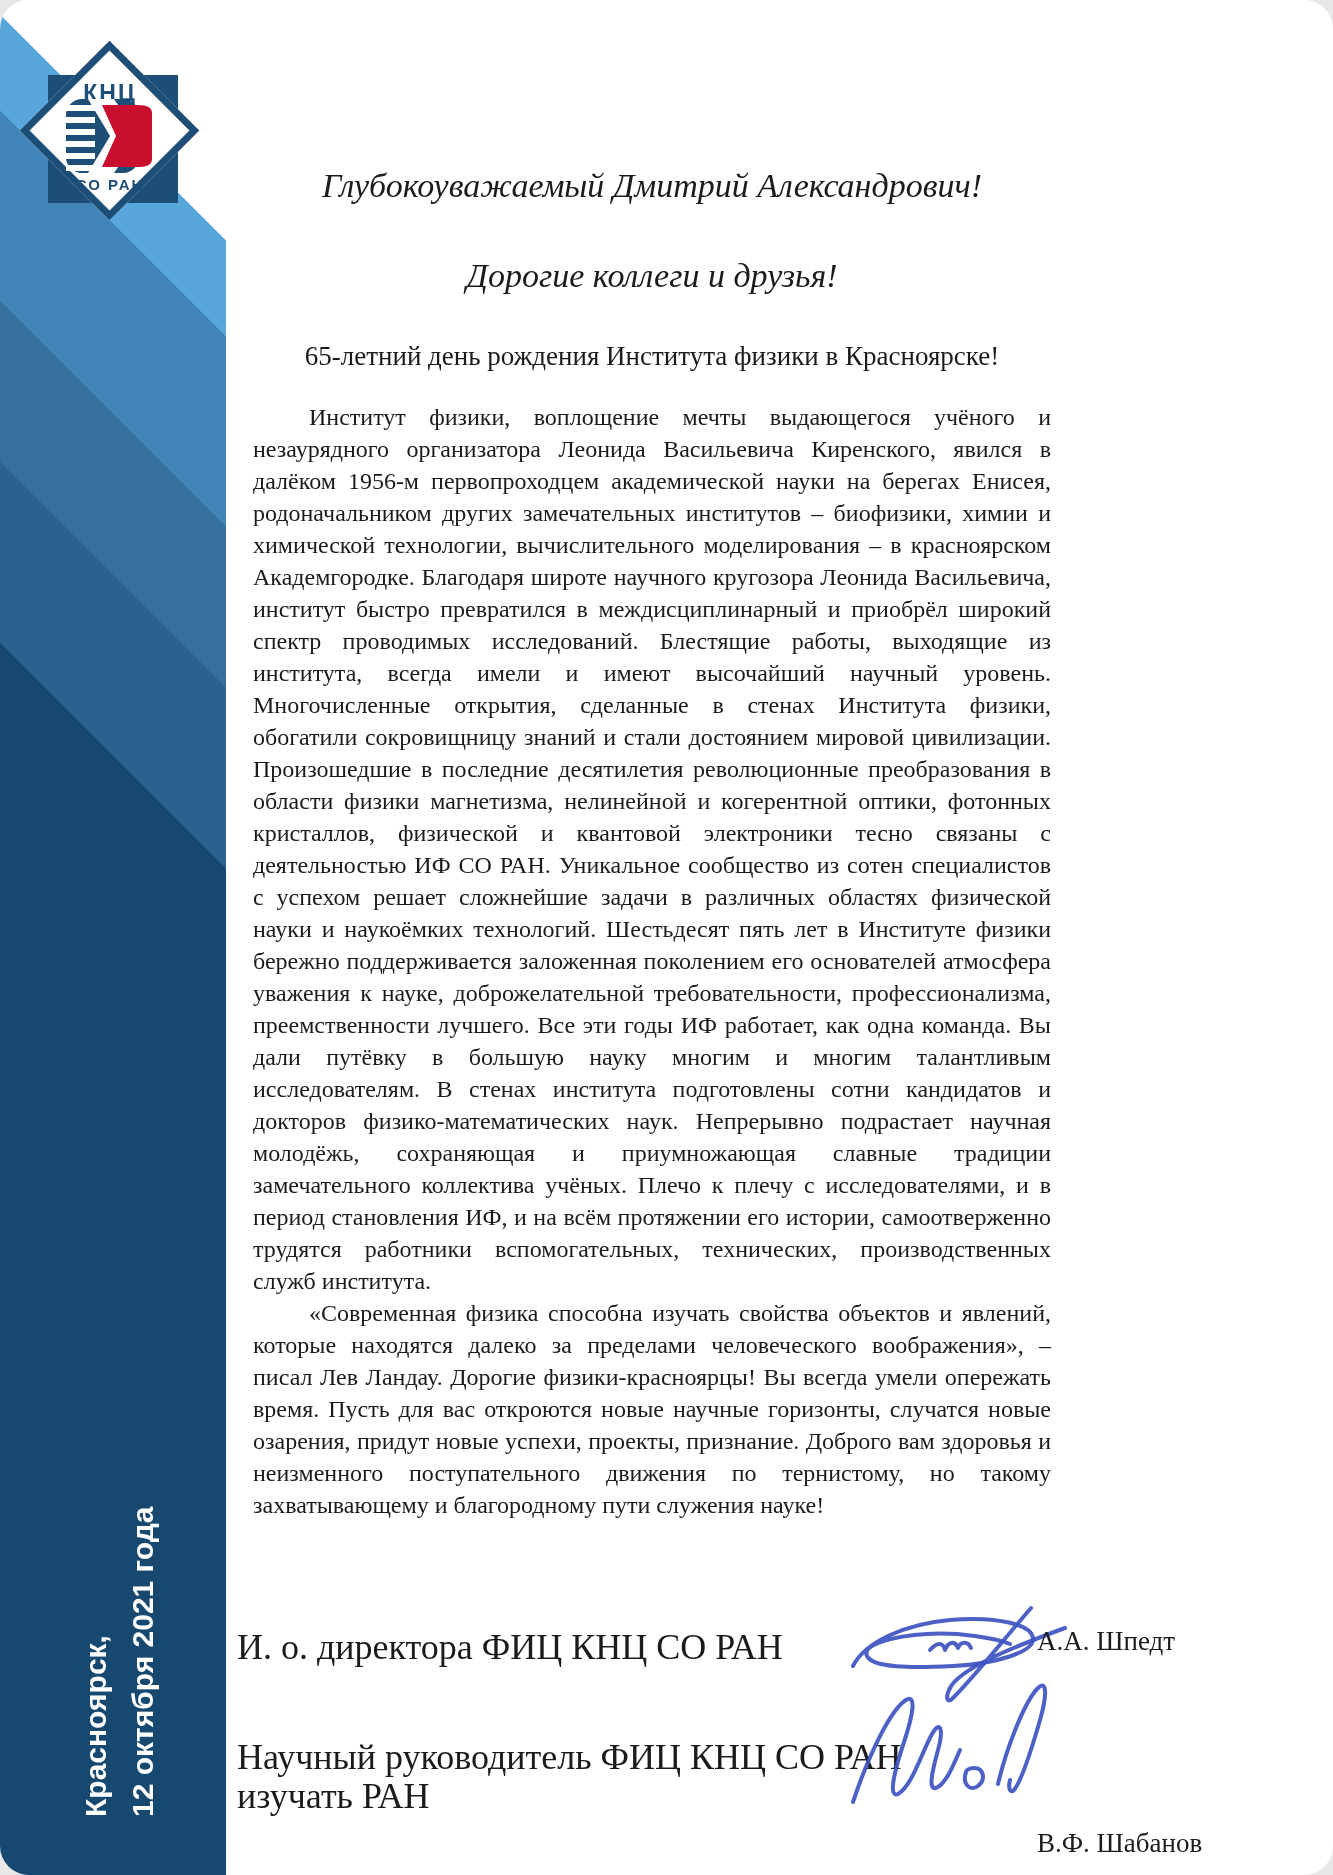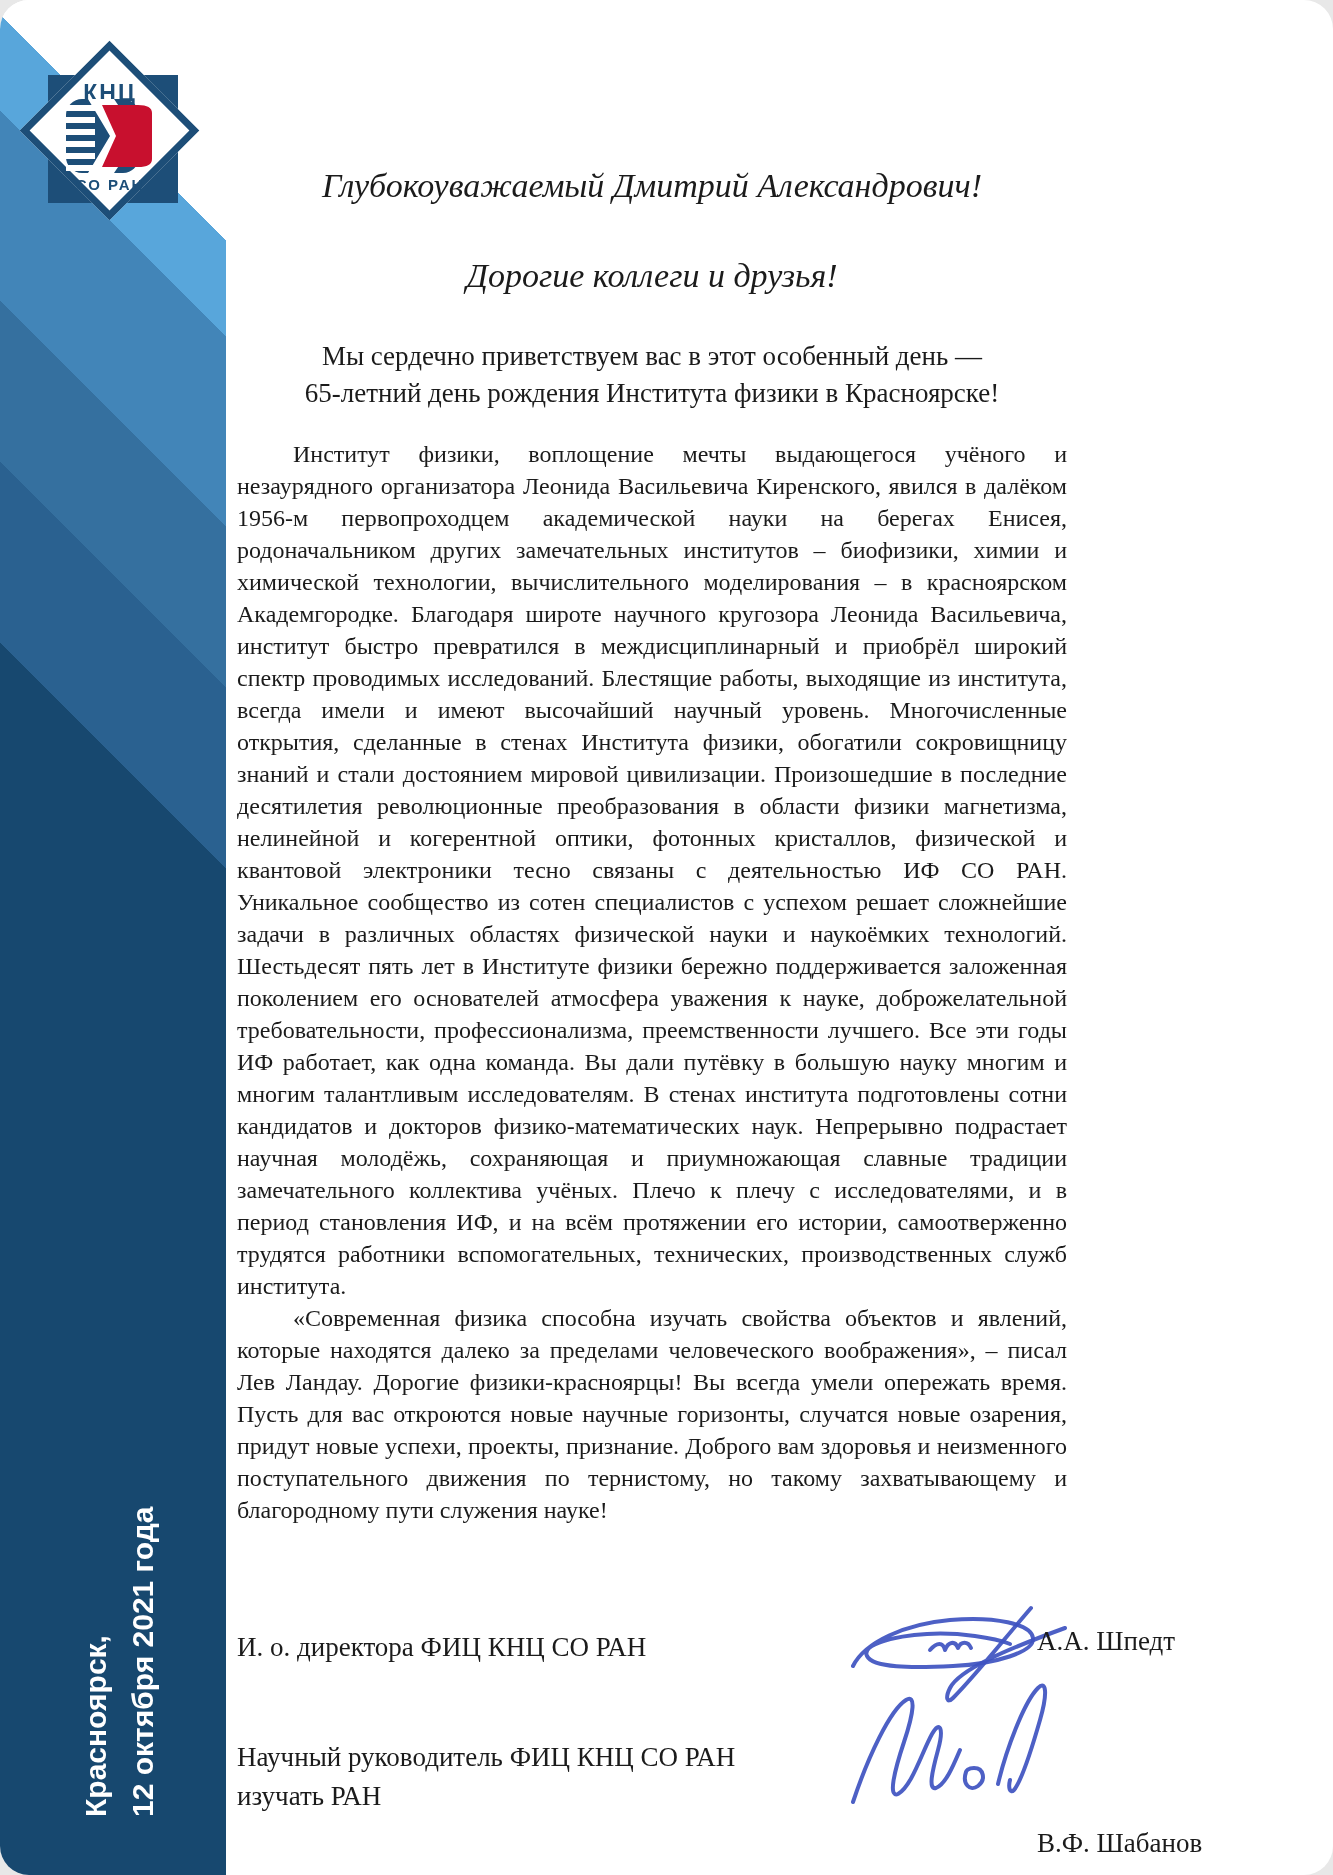--- a/index.html
+++ b/index.html
@@ -54,28 +54,28 @@
 
   
   .content{position:absolute;left:237px;top:158px;width:830px;}
   .salutation{
     margin:8px 0 0;font-style:italic;font-weight:normal;
     font-size:34px;line-height:40px;text-align:center;
   }
   .salutation.s2{margin-top:50px;}
   .intro{margin-top:42px;text-align:center;font-size:27px;line-height:37px;}
   .body-par{
-    margin:26px 0 0;font-size:24px;line-height:32px;
+    margin:26px 16px 0;font-size:24px;line-height:32px;
     text-align:justify;text-justify:inter-word;
   }
   .body-par + .body-par{margin-top:0;}
   .body-par.indent{text-indent:56px;}
 
   
-  .sig-label{position:absolute;left:237px;font-size:27px;line-height:39px;}
+  .sig-label{position:absolute;left:237px;font-size:36px;line-height:39px;}
   .sig-name{position:absolute;left:1037px;font-size:27px;line-height:30px;}
   .sig-img{position:absolute;}
   .sig-img path{fill:none;stroke:#3e52c0;stroke-width:4;stroke-linecap:round;stroke-linejoin:round;opacity:.92;}
 </style>
 </head>
 <body>
 
 <div class="page">
 
   <div class="band"></div>
@@ -98,21 +98,20 @@
 
   <div class="vertical-text">
     <div>Красноярск,</div>
     <div>12 октября 2021 года</div>
   </div>
 
   <div class="content">
     <h1 class="salutation">Глубокоуважаемый Дмитрий Александрович!</h1>
     <h1 class="salutation s2">Дорогие коллеги и друзья!</h1>
     <div class="intro">
-      <div>Мы сердечно приветствуем вас в этот особенный день —</div>
       <div>65-летний день рождения Института физики в Красноярске!</div>
     </div>
     <p class="body-par indent">Институт физики, воплощение мечты выдающегося учёного и незаурядного организатора Леонида Васильевича Киренского, явился в далёком 1956-м первопроходцем академической науки на берегах Енисея, родоначальником других замечательных институтов – биофизики, химии и химической технологии, вычислительного моделирования – в красноярском Академгородке. Благодаря широте научного кругозора Леонида Васильевича, институт быстро превратился в междисциплинарный и приобрёл широкий спектр проводимых исследований. Блестящие работы, выходящие из института, всегда имели и имеют высочайший научный уровень. Многочисленные открытия, сделанные в стенах Института физики, обогатили сокровищницу знаний и стали достоянием мировой цивилизации. Произошедшие в последние десятилетия революционные преобразования в области физики магнетизма, нелинейной и когерентной оптики, фотонных кристаллов, физической и квантовой электроники тесно связаны с деятельностью ИФ СО РАН. Уникальное сообщество из сотен специалистов с успехом решает сложнейшие задачи в различных областях физической науки и наукоёмких технологий. Шестьдесят пять лет в Институте физики бережно поддерживается заложенная поколением его основателей атмосфера уважения к науке, доброжелательной требовательности, профессионализма, преемственности лучшего. Все эти годы ИФ работает, как одна команда. Вы дали путёвку в большую науку многим и многим талантливым исследователям. В стенах института подготовлены сотни кандидатов и докторов физико-математических наук. Непрерывно подрастает научная молодёжь, сохраняющая и приумножающая славные традиции замечательного коллектива учёных. Плечо к плечу с исследователями, и в период становления ИФ, и на всём протяжении его истории, самоотверженно трудятся работники вспомогательных, технических, производственных служб института.</p>
     <p class="body-par indent">«Современная физика способна изучать свойства объектов и явлений, которые находятся далеко за пределами человеческого воображения», – писал Лев Ландау. Дорогие физики-красноярцы! Вы всегда умели опережать время. Пусть для вас откроются новые научные горизонты, случатся новые озарения, придут новые успехи, проекты, признание. Доброго вам здоровья и неизменного поступательного движения по тернистому, но такому захватывающему и благородному пути служения науке!</p>
   </div>
 
   <div class="sig-label" style="top:1628px;">
     <div>И. о. директора ФИЦ КНЦ СО РАН</div>
   </div>
   <svg class="sig-img" style="left:835px;top:1598px;" width="250" height="115" viewBox="0 0 250 115" aria-hidden="true">

